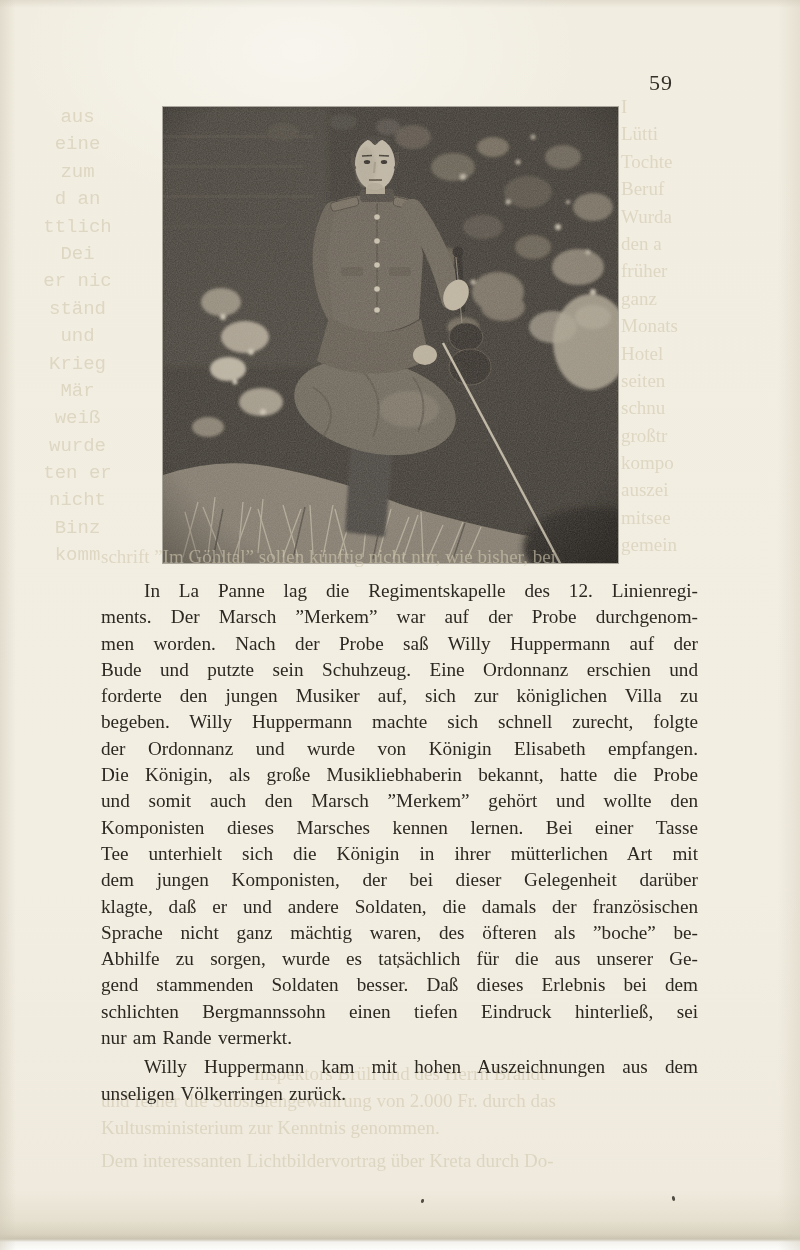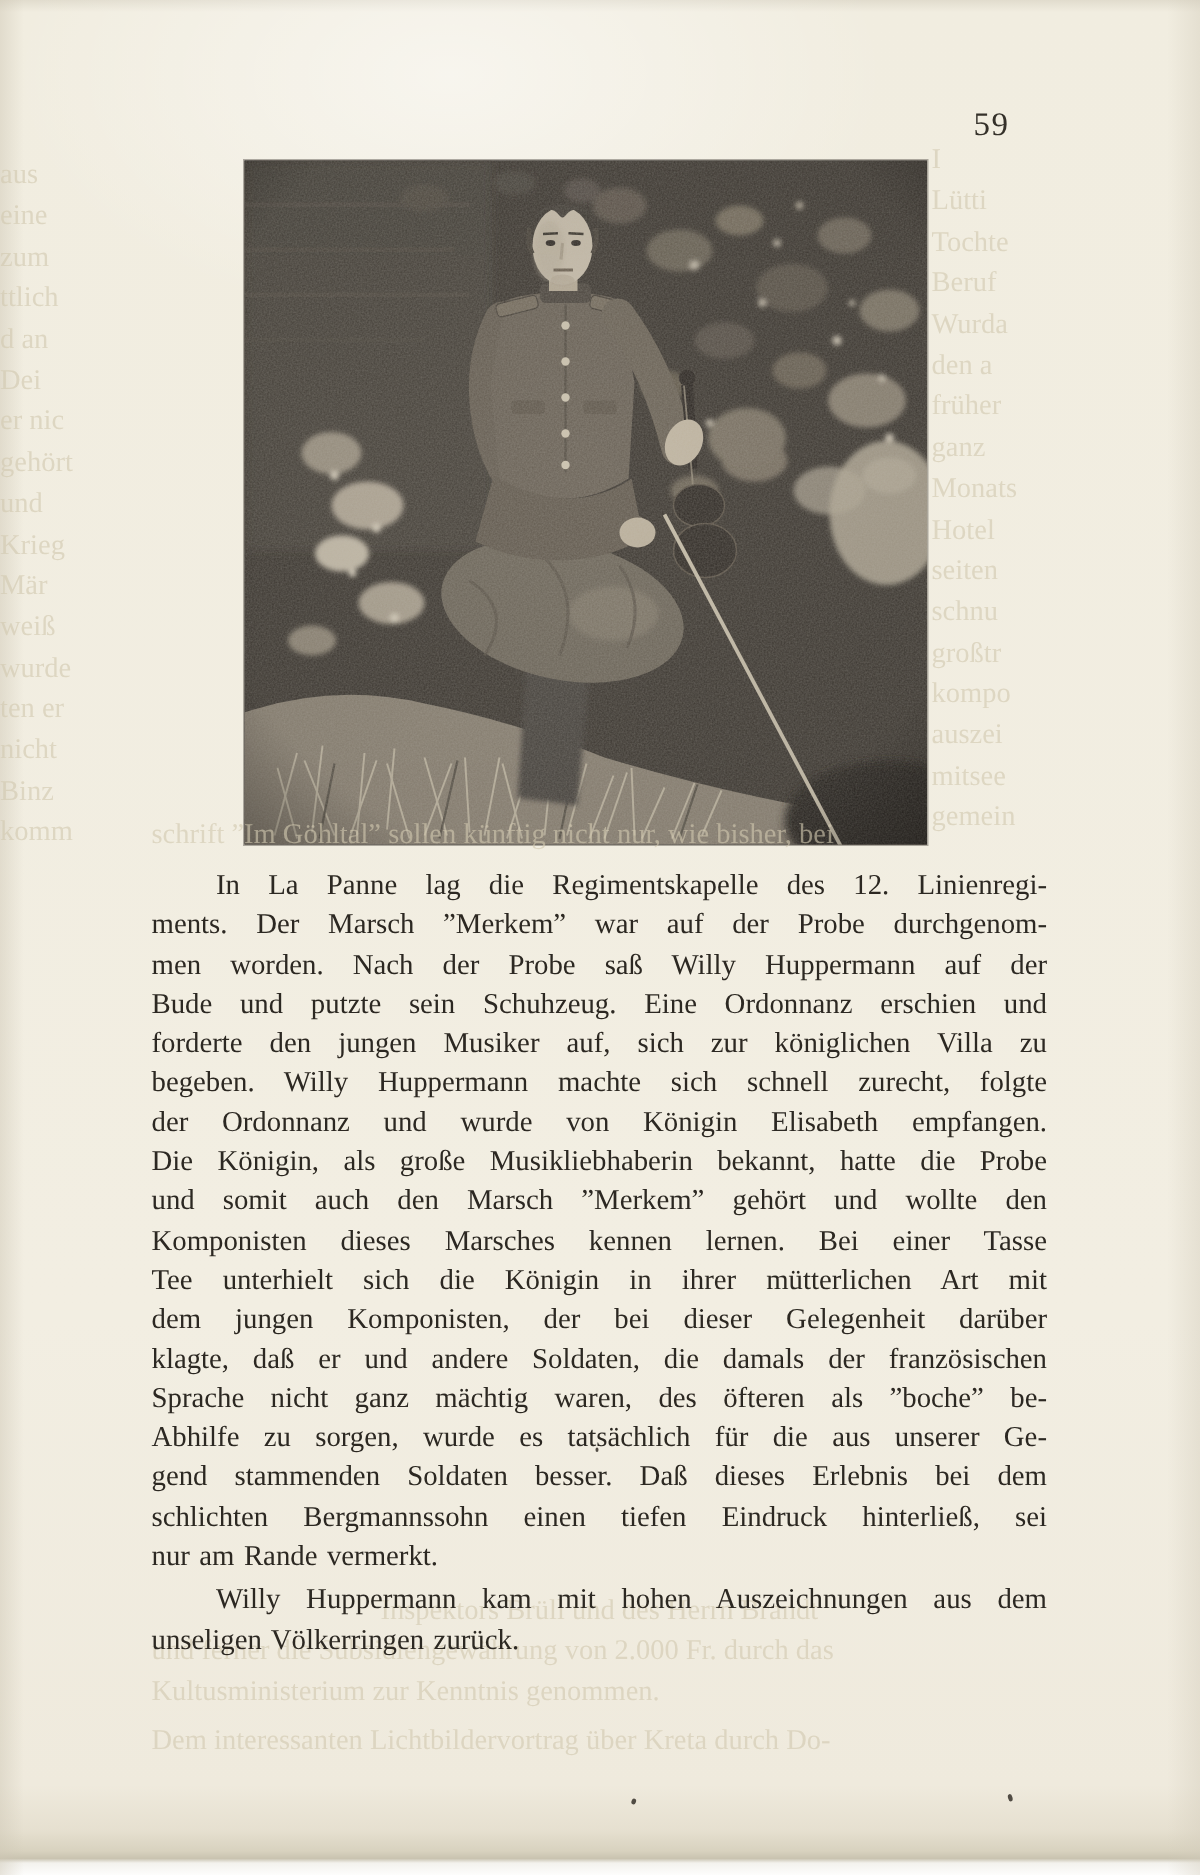--- a/index.html
+++ b/index.html
@@ -27,21 +27,21 @@
     position:absolute; left:101px; top:578px; width:597px;
     font-size:19.2px; line-height:26.3px; color:#2c2822; word-spacing:1.5px;
   }
   .text-line{ text-align:justify; text-align-last:justify; white-space:nowrap; }
   .para .text-line{ white-space:normal; }
   .para .text-line:first-child{ text-indent:43px; }
   .para .text-line:last-child{ text-align-last:left; }
   .para2{ margin-top:3px; }
   
   .ghost{ color:#d2c9b0; filter:blur(.4px); opacity:.62; font-size:19px; }
-  .ghost-col-left{ position:absolute; left:0; top:106px; width:158px; text-align:left; }
+  .ghost-col-left{ position:absolute; left:0; top:106px; width:158px; text-align:center;font-family:Liberation Mono, monospace; }
   .ghost-col-left .ghost-frag{ height:27.4px; padding-right:3px; }
   .ghost-col-right{ position:absolute; left:621px; top:96px; width:140px; }
   .ghost-col-right .ghost-frag{ height:27.4px; }
   .ghost-topline{ position:absolute; left:101px; top:546px; width:597px; }
   .ghost-bottom{ position:absolute; left:101px; top:1060px; width:597px; line-height:27px; }
   .ghost-bottom .ghost-line:first-child{ text-align:center; }
   .ghost-bottom .ghost-line:nth-child(4){ margin-top:6px; }
   .speck{ position:absolute; background:#514c44; border-radius:50%; }
   .speck-1{ left:421px; top:1199px; width:3px; height:4px; transform:rotate(20deg); }
   .speck-2{ left:672px; top:1196px; width:3px; height:5px; transform:rotate(-15deg); }
@@ -49,25 +49,25 @@
 </style>
 </head>
 <body>
 
 <div class="page">
 
   <div class="ghost ghost-col-left">
       <div class="ghost-frag">aus</div>
       <div class="ghost-frag">eine</div>
       <div class="ghost-frag">zum</div>
+      <div class="ghost-frag">d an</div>
       <div class="ghost-frag">ttlich</div>
-      <div class="ghost-frag">d an</div>
       <div class="ghost-frag">Dei</div>
       <div class="ghost-frag">er nic</div>
-      <div class="ghost-frag">gehört</div>
+      <div class="ghost-frag">ständ</div>
       <div class="ghost-frag">und</div>
       <div class="ghost-frag">Krieg</div>
       <div class="ghost-frag">Mär</div>
       <div class="ghost-frag">weiß</div>
       <div class="ghost-frag">wurde</div>
       <div class="ghost-frag">ten er</div>
       <div class="ghost-frag">nicht</div>
       <div class="ghost-frag">Binz</div>
       <div class="ghost-frag">komm</div>
     </div>

